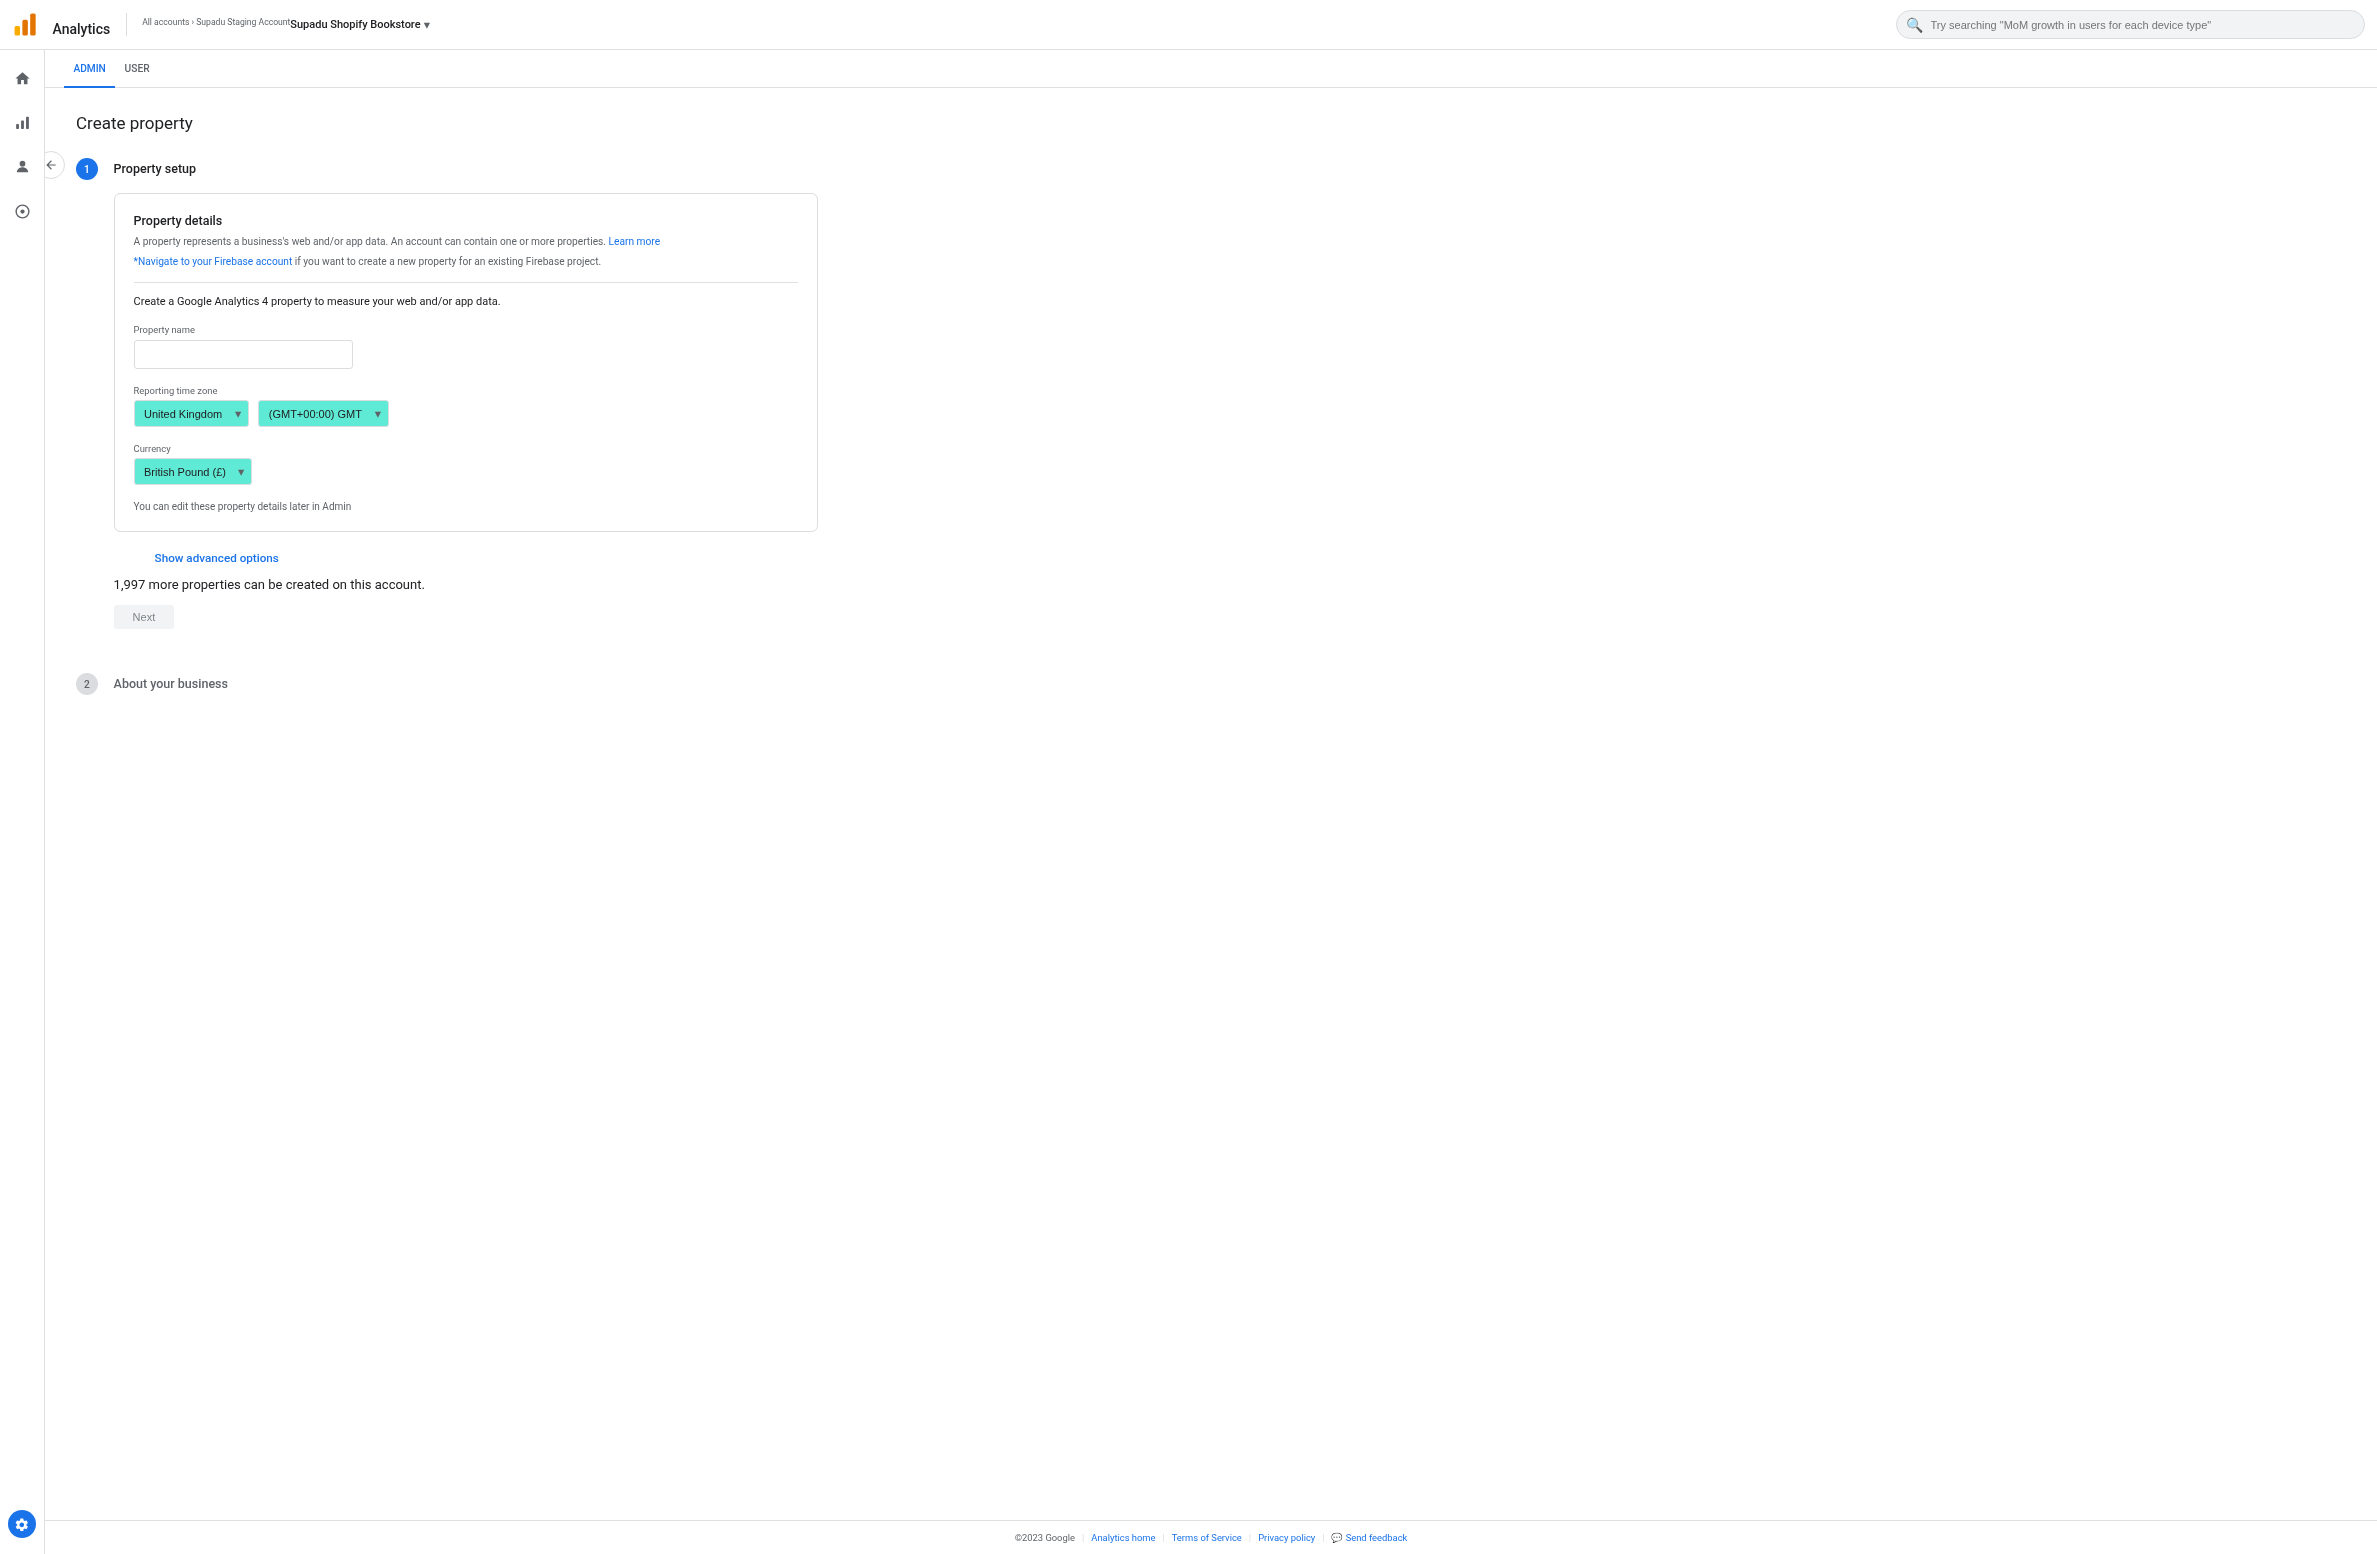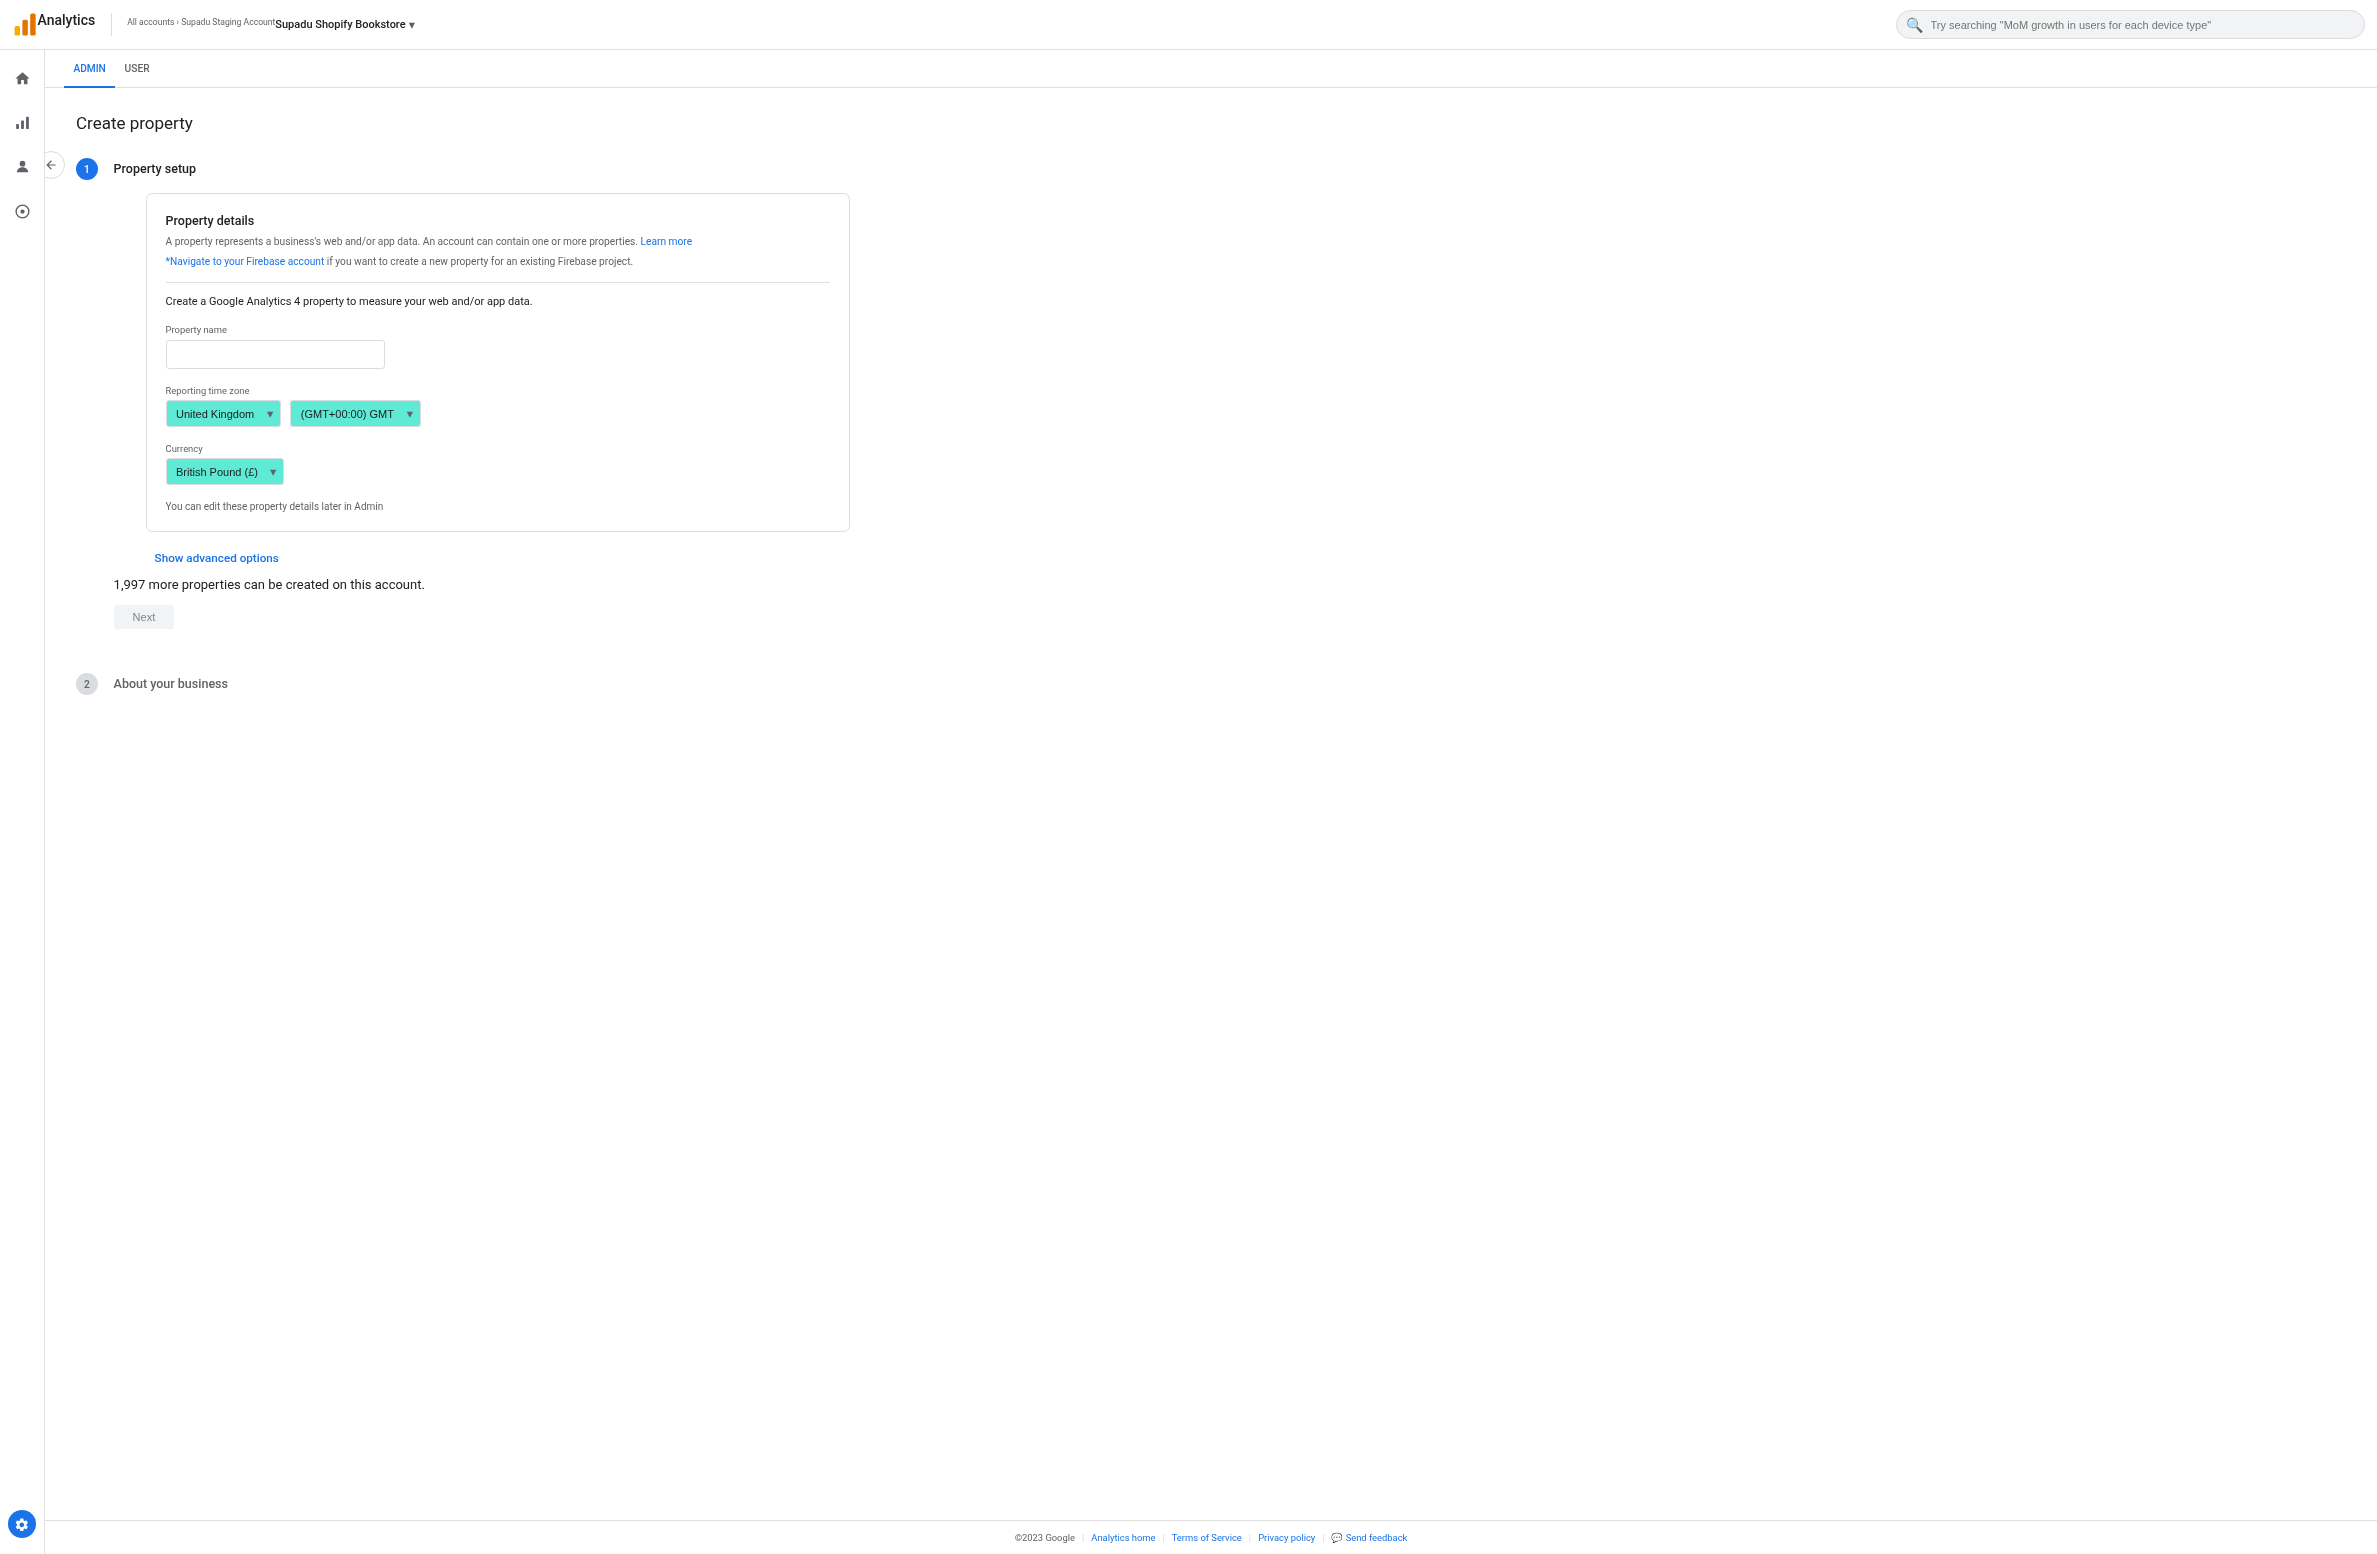--- a/index.html
+++ b/index.html
@@ -10,22 +10,22 @@
       display: flex;
       align-items: center;
       padding: 0 12.5px;
       height: 50px;
       border-bottom: 0.8px solid #e0e0e0;
       gap: 12.5px;
       flex-shrink: 0;
     }
     .logo-area {
       display: flex;
-      align-items: flex-start;
-      gap: 0;
+      align-items: flex-end;
+      gap: 15px;
       min-width: 0;
     }
     .logo-icon {
       width: 25px;
       height: 25px;
       flex-shrink: 0;
     }
     .app-title {
       font-size: 14px;
       font-weight: 500;
@@ -217,21 +217,20 @@
     }
 
     
     .card {
       border: 0.8px solid #dadce0;
       border-radius: 6.3px;
       padding: 19px;
       margin-top: 12.5px;
       flex: 1;
       max-width: 704px;
-      margin-left: 32px;
     }
     .card-title {
       font-size: 12.5px;
       font-weight: 500;
       margin-bottom: 6.3px;
     }
     .card-desc {
       font-size: 10.2px;
       color: #5f6368;
       line-height: 1.5;

